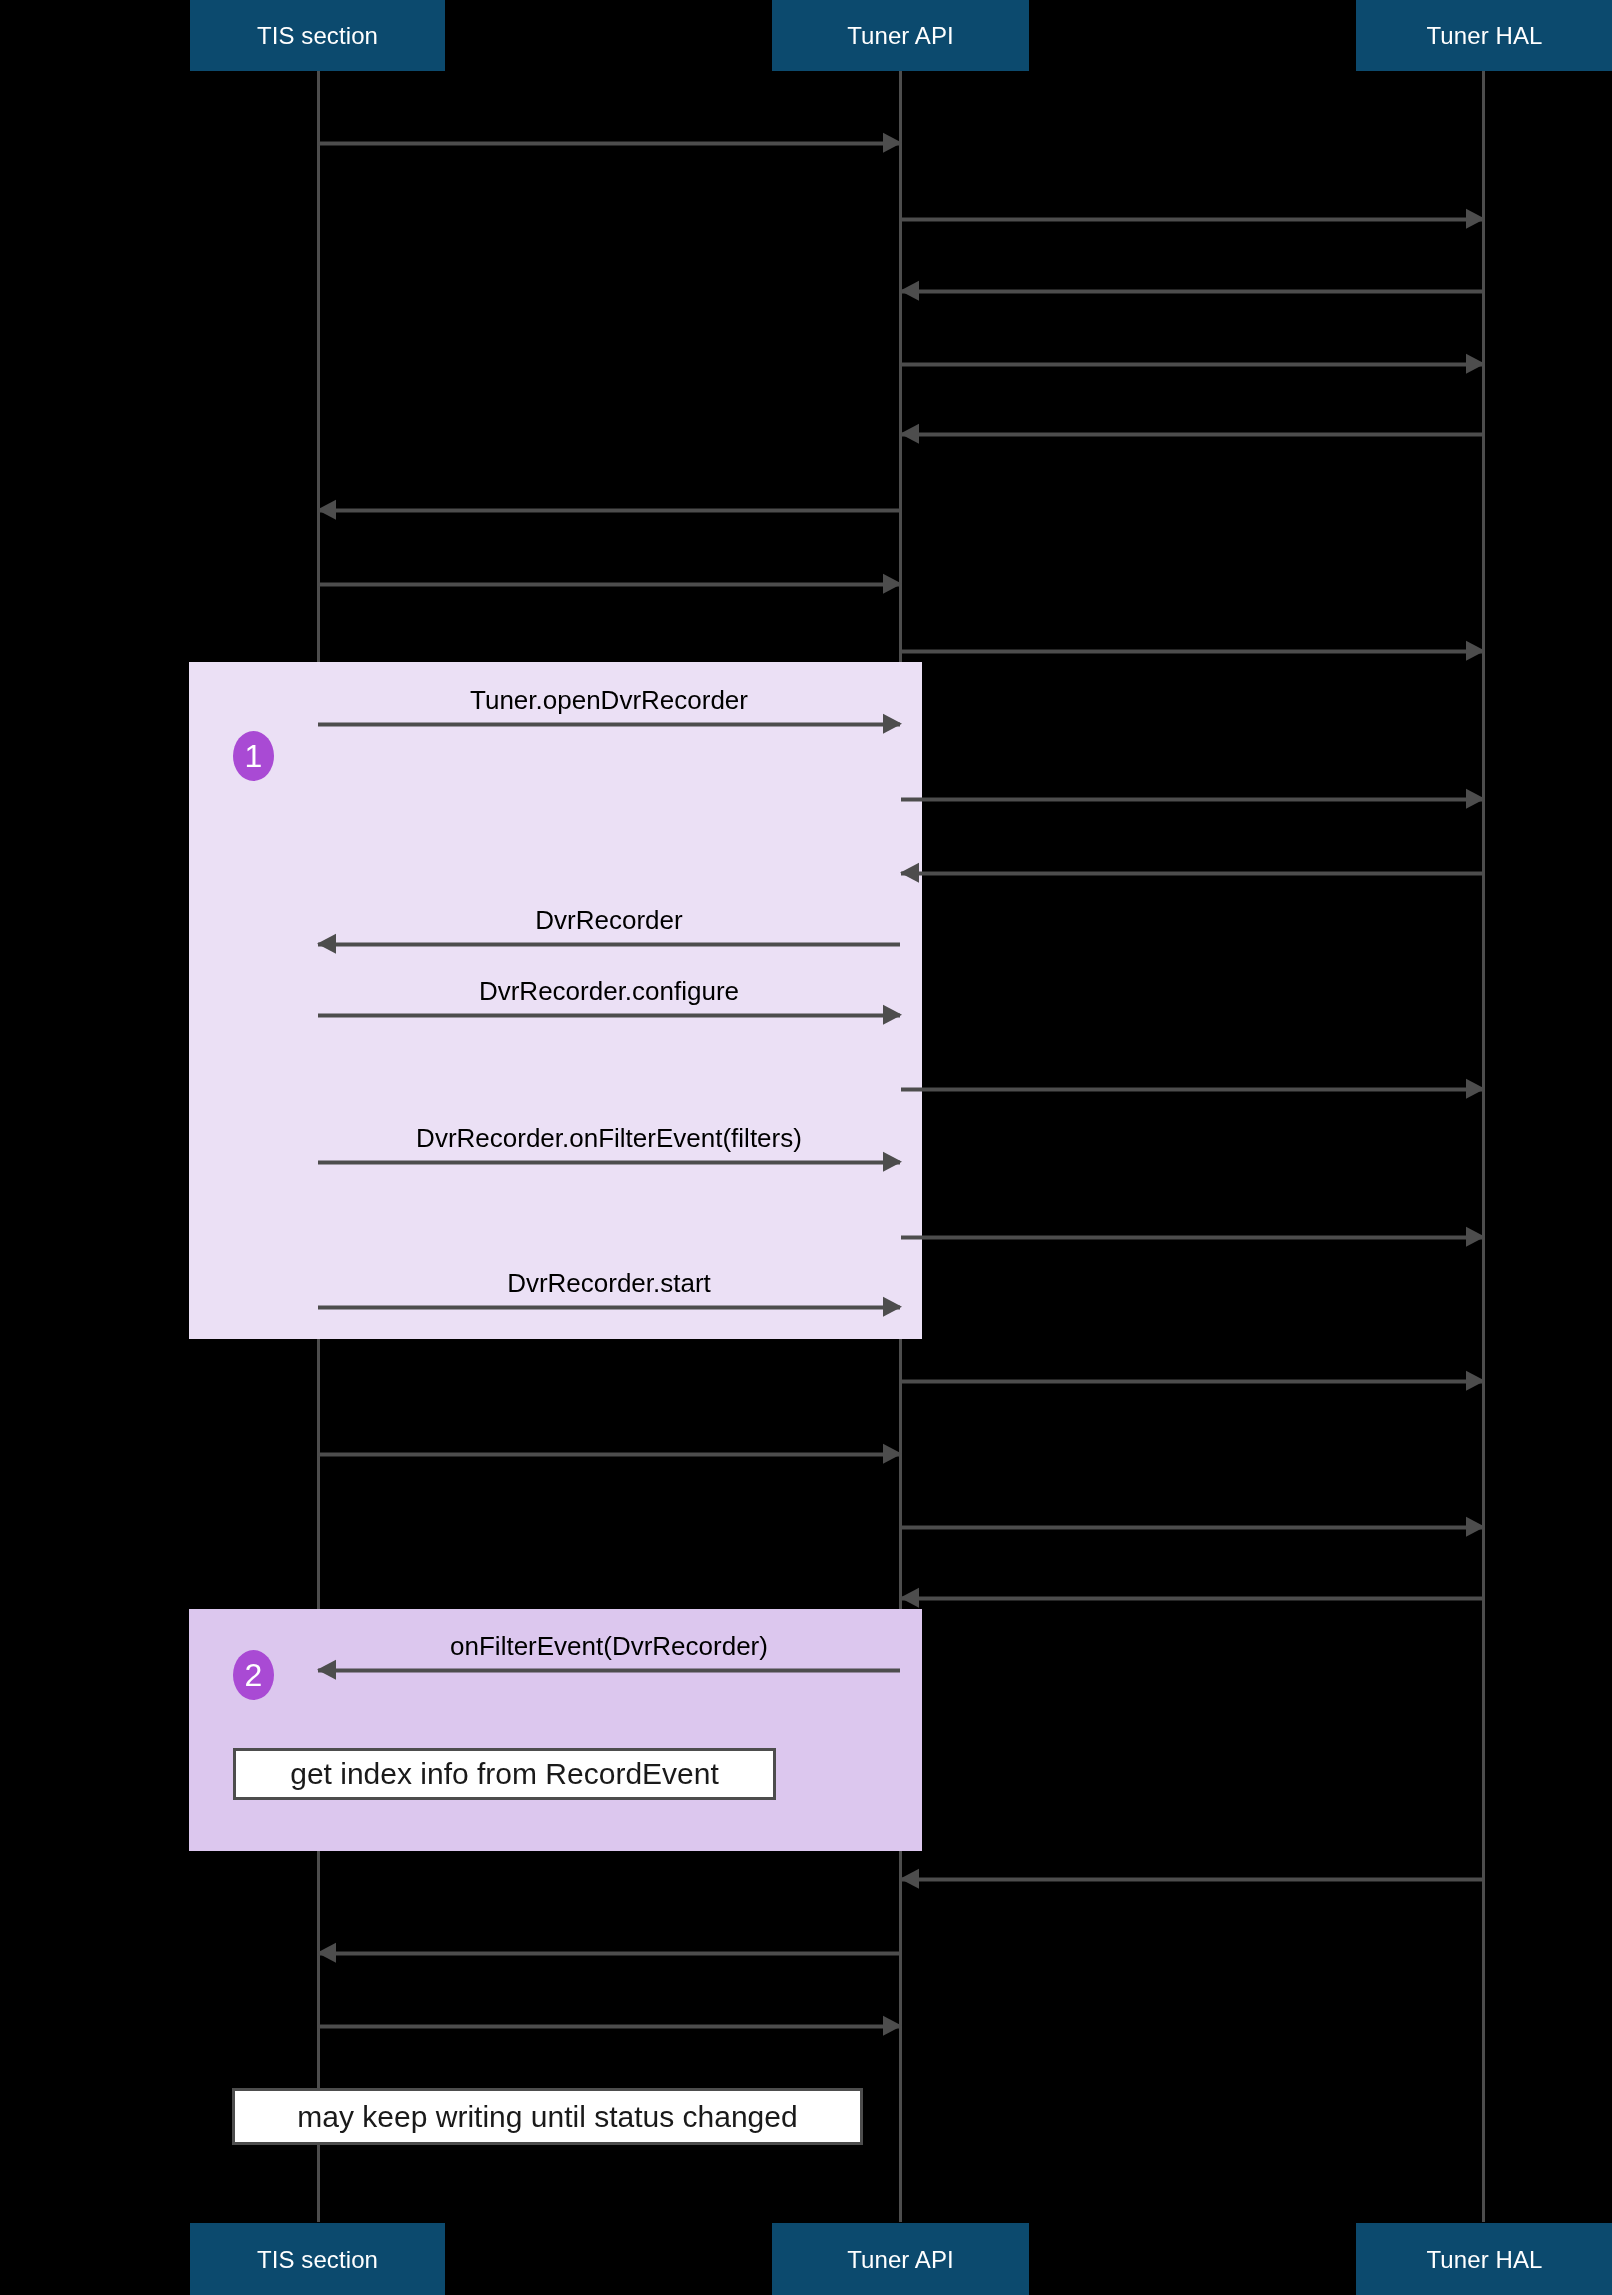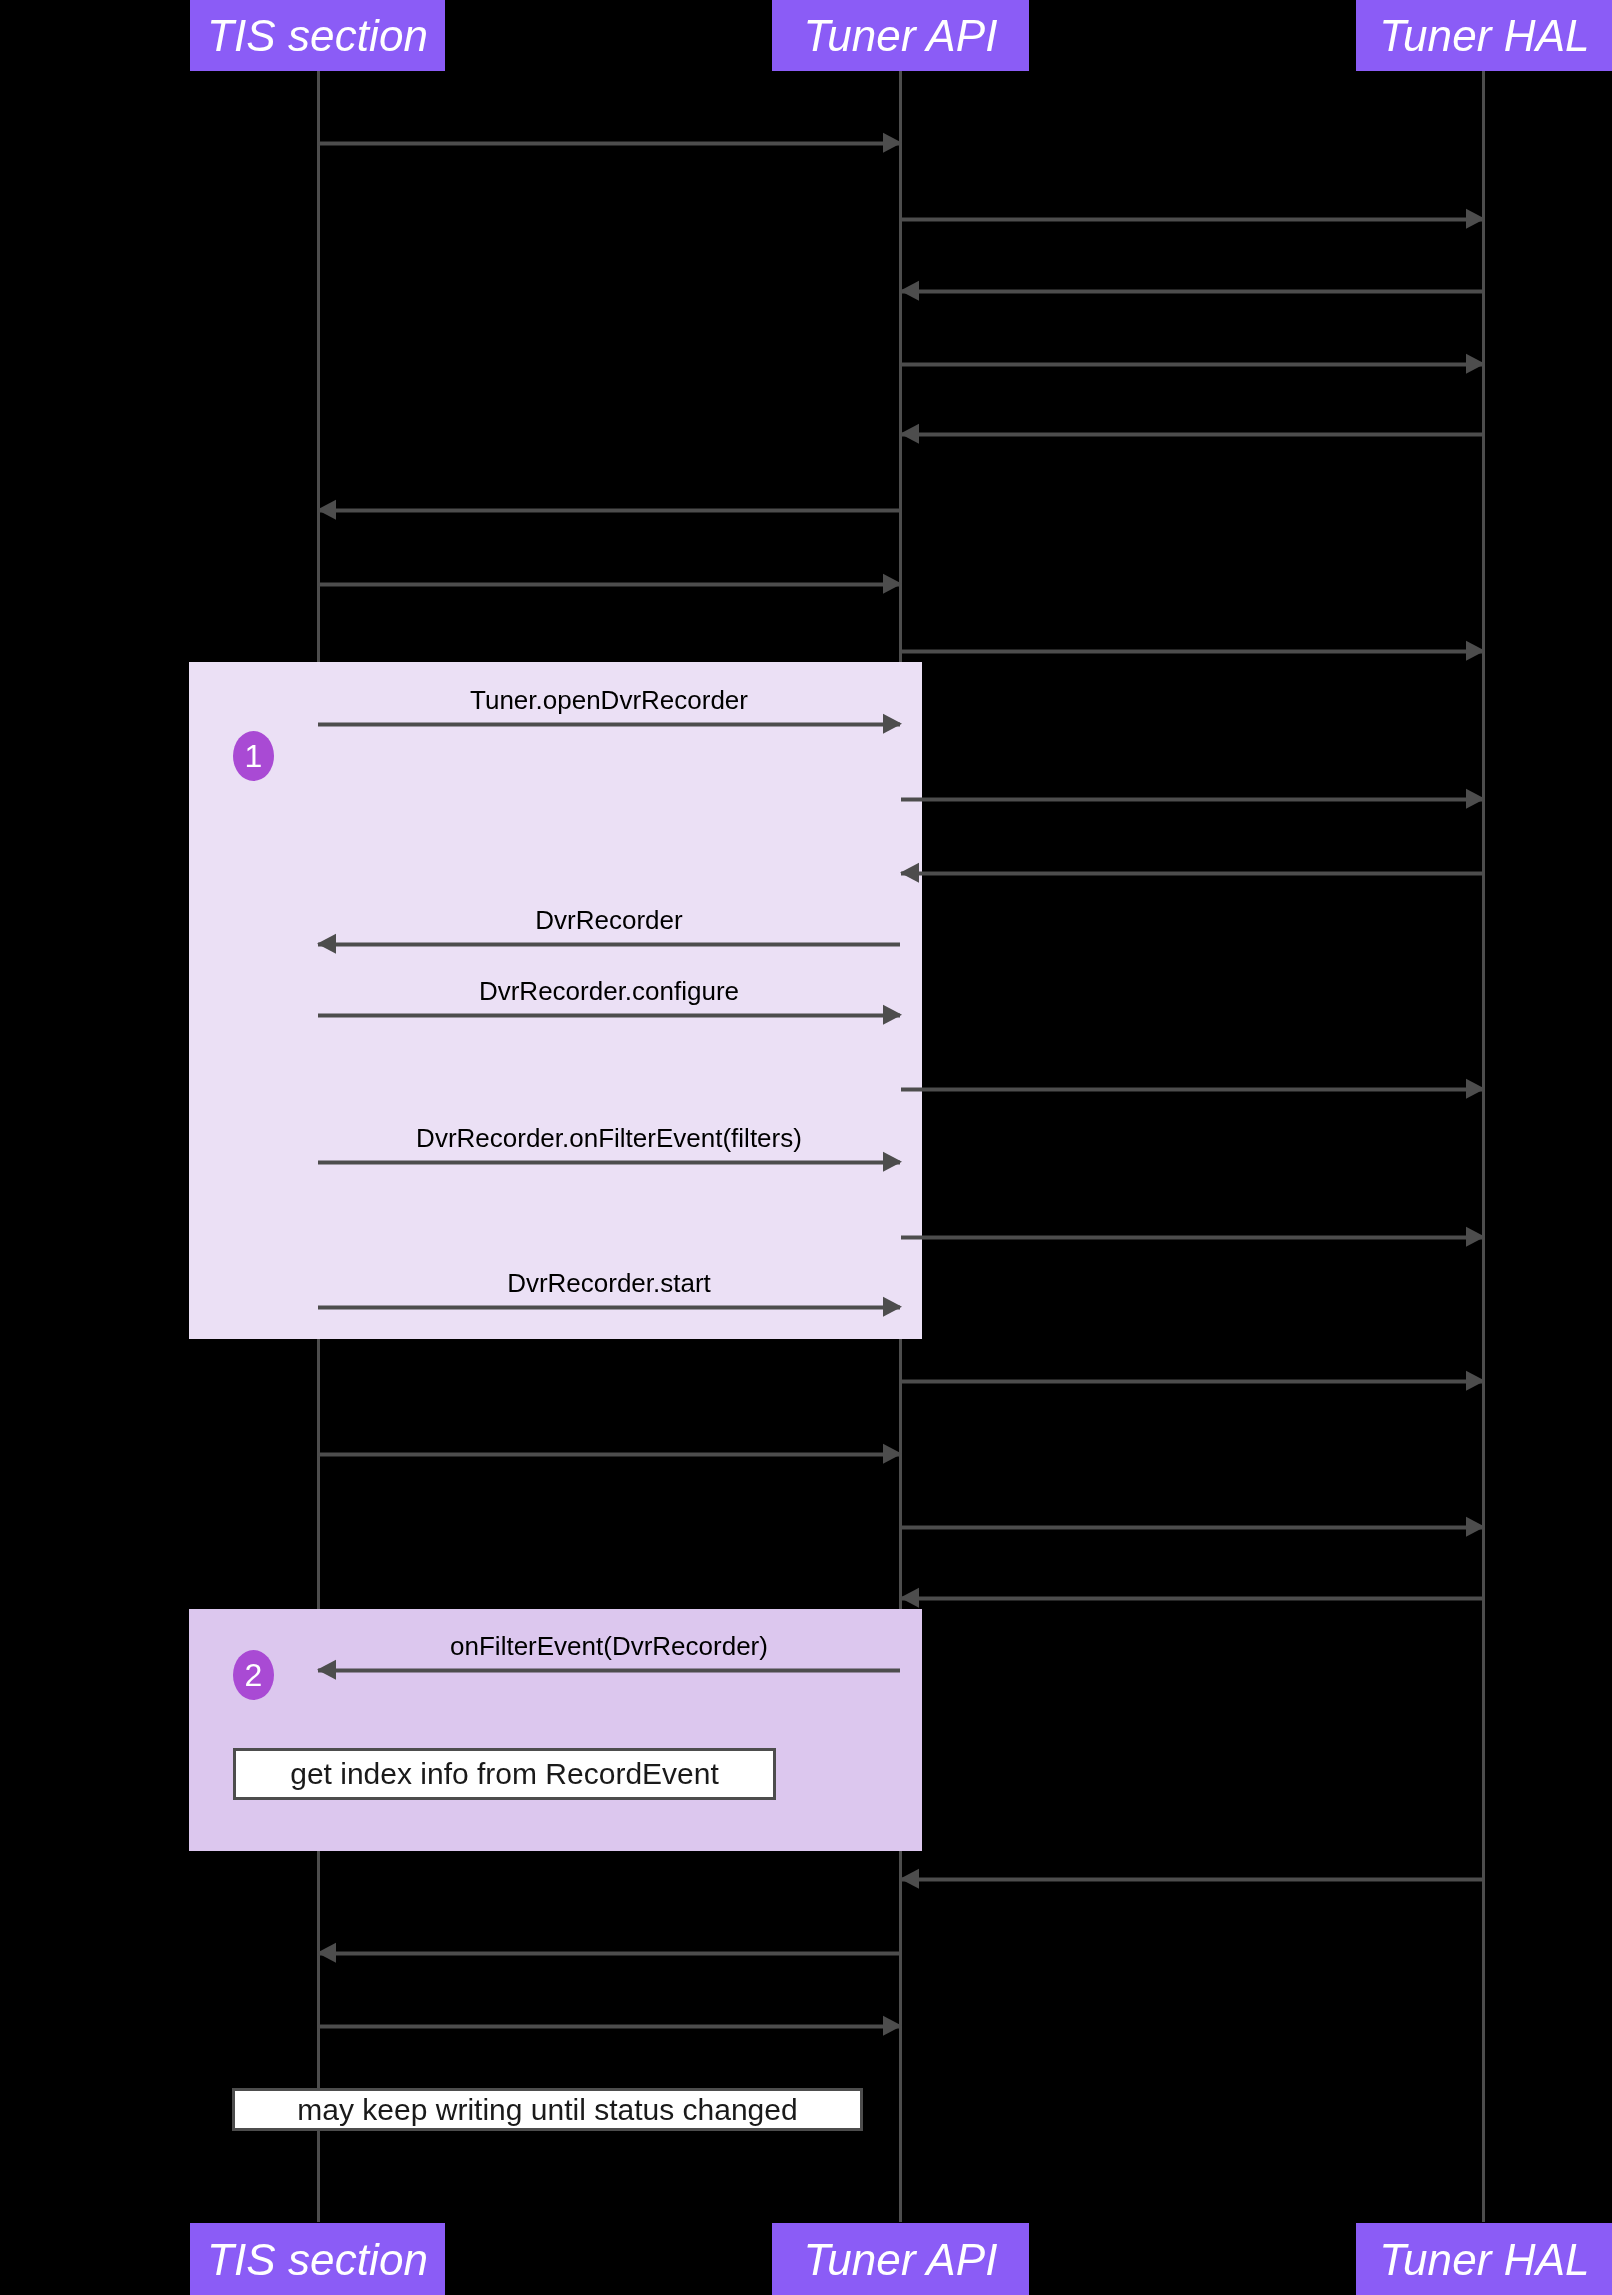--- a/index.html
+++ b/index.html
@@ -15,31 +15,30 @@
     position: relative;
     width: 1613px;
     height: 2295px;
     background: #000000;
     overflow: hidden;
   }
 
   
   .participant {
     position: absolute;
-    background: #8b5cf6;
+    background: #0c4a6e;
     color: #FFFFFF;
     display: flex;
     align-items: center;
     justify-content: center;
-    font-size: 44px;
+    font-size: 24px;
     line-height: 1;
     letter-spacing: 0.1px;
     box-sizing: border-box;
     z-index: 40;
-    font-style: italic;
   }
 
   
   .lifeline {
     position: absolute;
     width: 2.9px;
     background: #4D4D4D;
     z-index: 5;
   }
 
@@ -295,20 +294,20 @@
     <div class="head"></div>
     <div class="label"></div>
   </div>
 
   <div class="msg right hidden-label" style="left:318px; top:2026px; width:582px;">
     <div class="line" style="width:582px;"></div>
     <div class="head"></div>
     <div class="label"></div>
   </div>
 
-  <div class="note note-white" style="left:232px; top:2088px; width:631px; height:43px;">may keep writing until status changed</div>
+  <div class="note note-white" style="left:232px; top:2088px; width:631px; height:57px;">may keep writing until status changed</div>
 
   <div class="participant" style="left:190px; top:2223px; width:255px; height:73px;">TIS section</div>
   <div class="participant" style="left:772px; top:2223px; width:257px; height:73px;">Tuner API</div>
   <div class="participant" style="left:1356px; top:2223px; width:257px; height:73px;">Tuner HAL</div>
 
 </div>
 
 
 </body></html>

